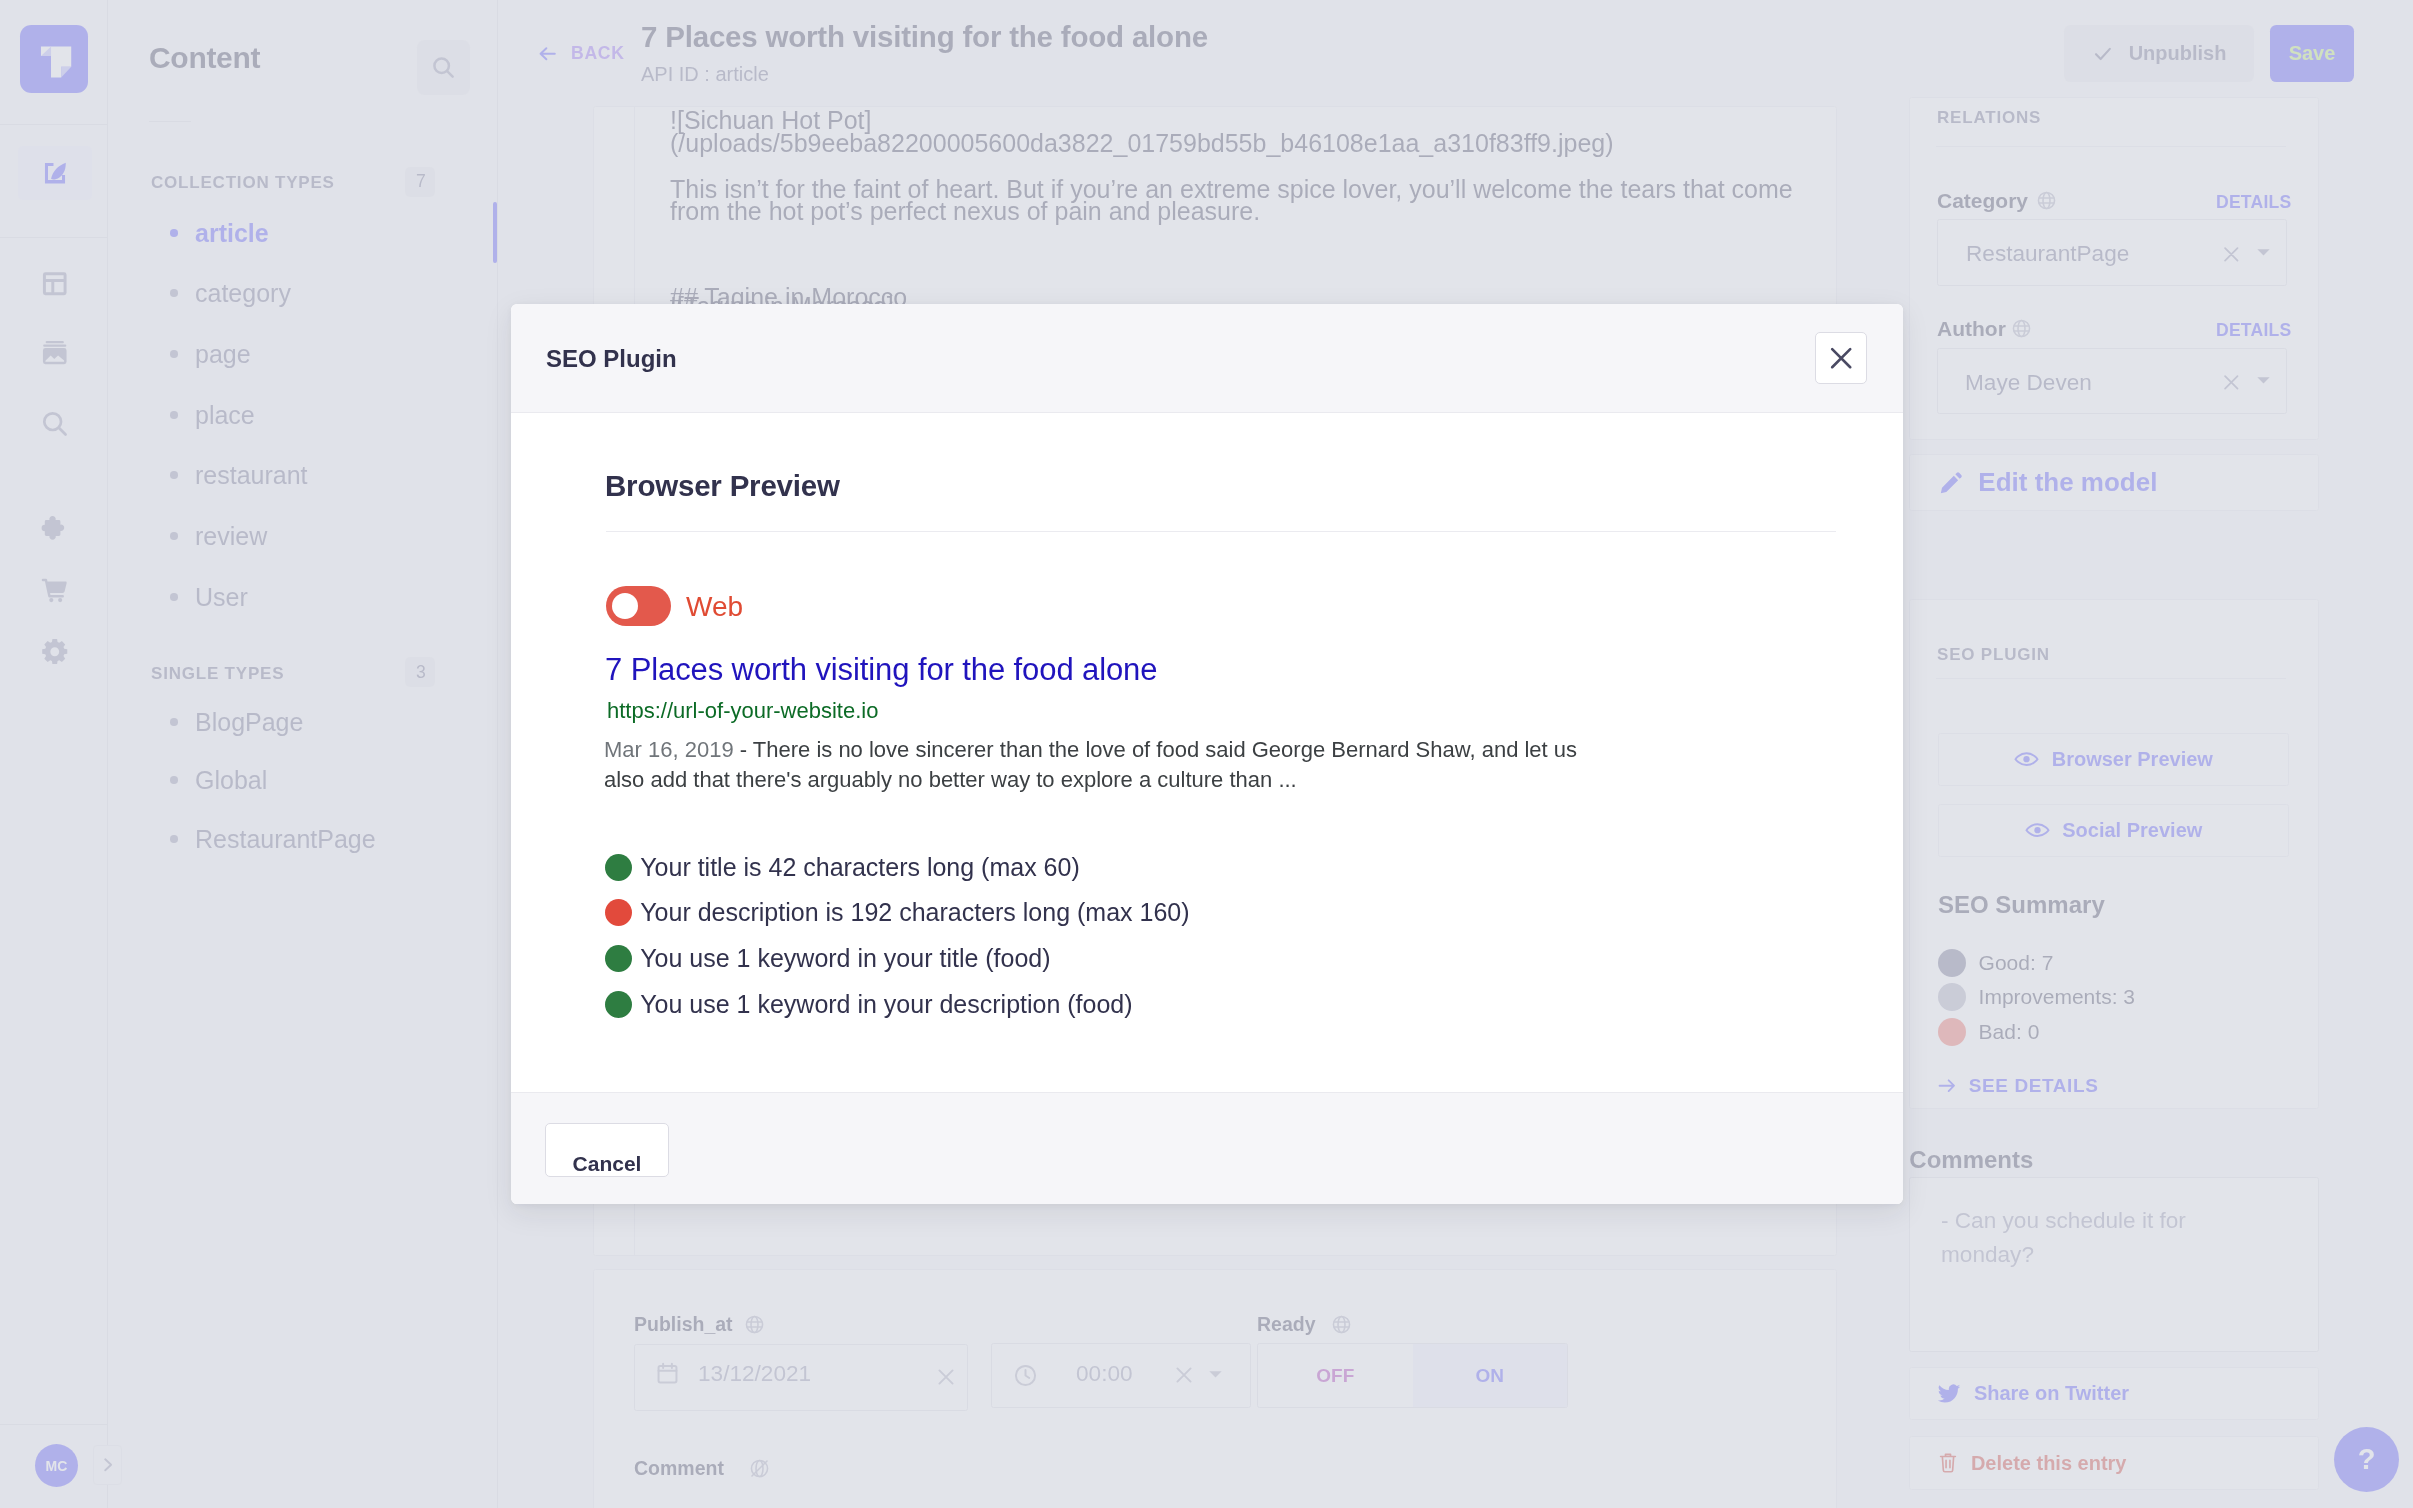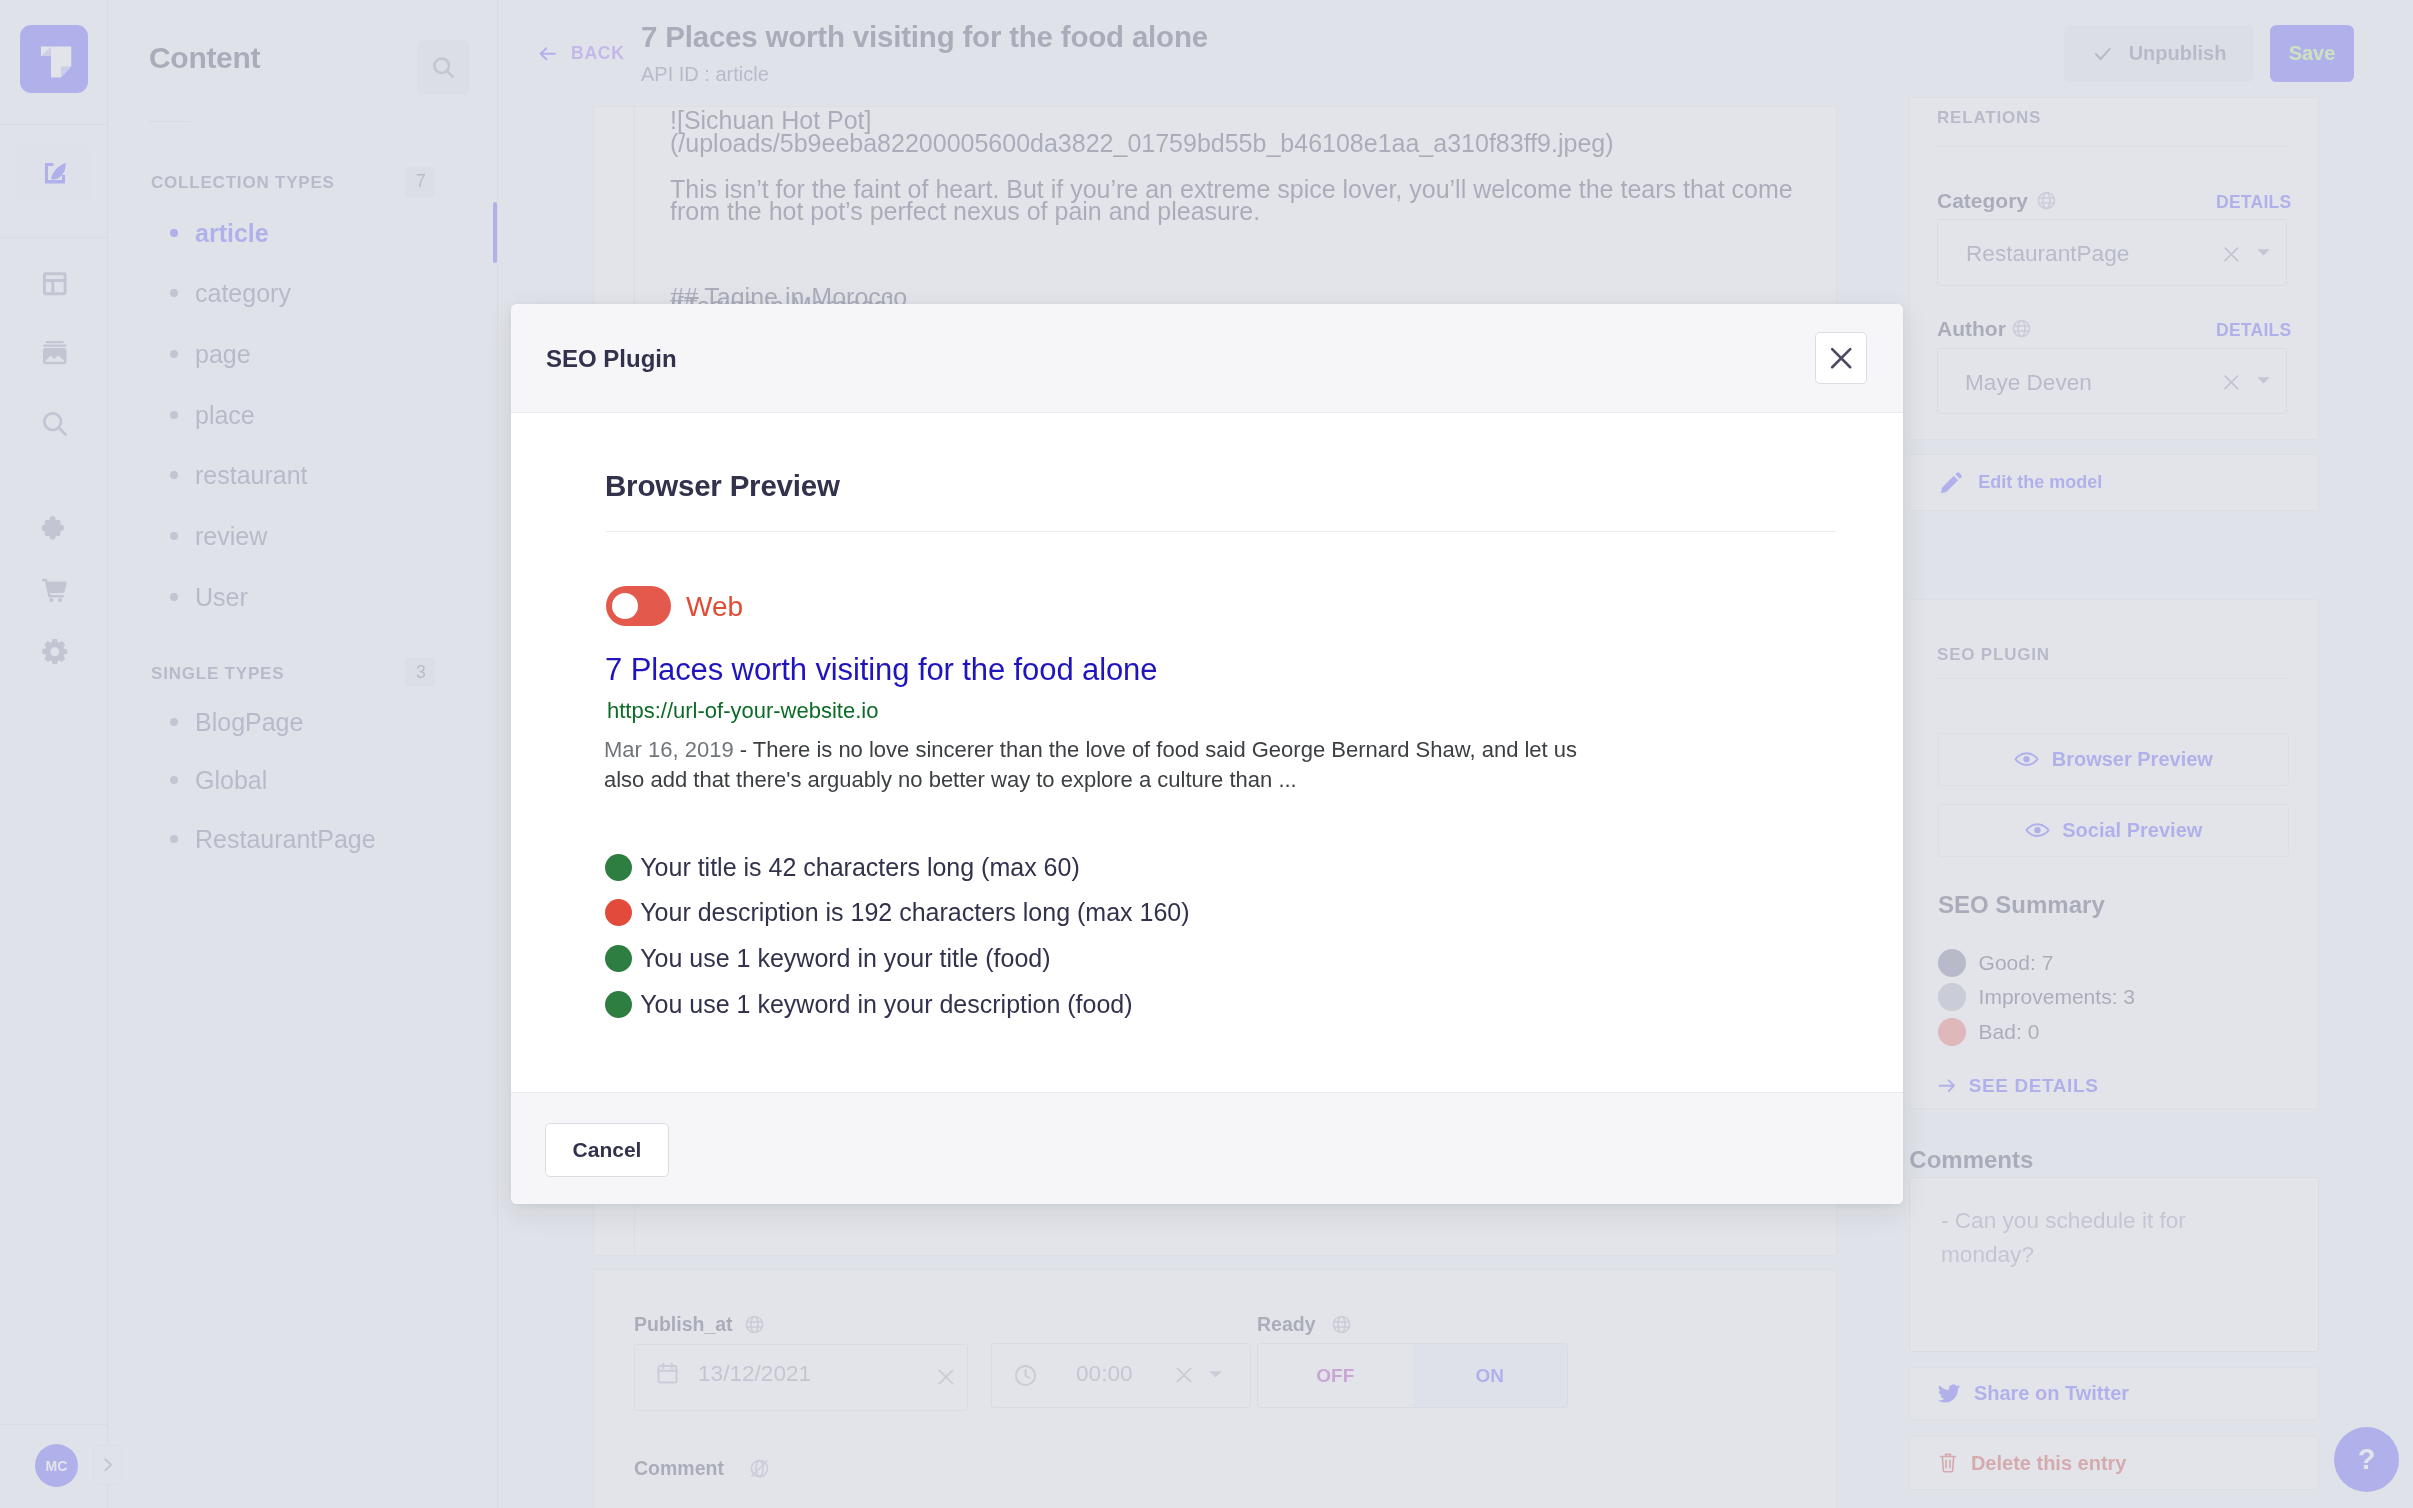--- a/index.html
+++ b/index.html
@@ -73,21 +73,21 @@
   .rhr{position:absolute;height:0.6px;background:#eaeaef;}
   .rfield{position:absolute;font-size:21px;font-weight:700;color:#32324d;}
   .globe{position:absolute;line-height:0;}
   .fico{position:absolute;line-height:0;}
   .sel-x{position:absolute;line-height:0;}
   .sel-c{position:absolute;line-height:0;}
   .rdetails{position:absolute;font-size:17.6px;font-weight:700;letter-spacing:0.2px;color:#4945ff;}
   .rselect{position:absolute;border:0.6px solid #dcdce4;border-radius:2.5px;background:#fff;box-sizing:border-box;}
   .rsel-val{position:absolute;font-size:22.6px;color:#666687;}
   .rbtn{position:absolute;border:0.6px solid #eaeaef;border-radius:2.5px;background:#fff;box-sizing:border-box;
-      display:flex;align-items:center;padding-left:28px;gap:14px;font-size:18px;font-weight:700;color:#4945ff;}
+      display:flex;align-items:center;padding-left:28px;gap:14px;font-size:26px;font-weight:700;color:#4945ff;}
   .rbtn2{position:absolute;border:0.6px solid #eaeaef;border-radius:2.5px;background:#fff;box-sizing:border-box;
       display:flex;align-items:center;justify-content:center;gap:12.6px;font-size:20px;font-weight:700;color:#4945ff;}
   .rbtn2 .del{color:#d02b20;}
   .rsum{position:absolute;font-size:24px;font-weight:700;color:#32324d;}
   .rsum-li{position:absolute;font-size:21px;color:#32324d;display:flex;align-items:center;gap:12.6px;}
   .dot{width:28px;height:28px;border-radius:50%;display:inline-block;}
   .rsee{position:absolute;font-size:19px;font-weight:700;letter-spacing:0.6px;color:#4945ff;display:flex;align-items:center;gap:11.3px;}
   .rcom{position:absolute;font-size:24px;font-weight:700;color:#32324d;}
   .rtext{position:absolute;border:0.6px solid #dcdce4;border-radius:2.5px;background:#fff;box-sizing:border-box;}
   .rtext-v{position:absolute;font-size:22.6px;color:#8e8ea9;line-height:1.5;}
@@ -110,21 +110,21 @@
   .toggle-lbl{position:absolute;left:175px;top:180px;font-size:28px;color:#e04b33;line-height:1;}
   .g-title{position:absolute;left:94px;top:241px;font-size:31px;color:#2014bd;letter-spacing:-0.1px;line-height:1;}
   .g-url{position:absolute;left:96px;top:287px;font-size:22px;color:#0c6b26;line-height:1;}
   .g-desc{position:absolute;left:93px;top:322px;width:987px;font-size:22px;color:#3c4043;line-height:30px;}
   .g-date{color:#70757a;}
   .chk{position:absolute;left:94px;font-size:25px;color:#32324d;display:flex;align-items:center;gap:8.2px;line-height:1;}
   .chk-dot{width:27px;height:27px;border-radius:50%;flex:0 0 27px;}
   .m-foot{position:absolute;left:0;top:788px;width:1392px;height:113px;background:#f6f6f9;
     border-top:0.6px solid #eaeaef;box-sizing:border-box;}
   .btn-cancel{position:absolute;left:34px;top:29.5px;width:124px;height:54px;border:0.6px solid #dcdce4;border-radius:5px;
-    background:#fff;display:flex;align-items:center;justify-content:center;font-size:21px;font-weight:700;color:#32324d;box-sizing:border-box;}
+    background:#fff;display:flex;align-items:flex-end;justify-content:center;font-size:21px;font-weight:700;color:#32324d;box-sizing:border-box;}
 </style>
 </head>
 <body>
 
 <div class="app">
   <div class="bg">
 
     <div class="rail">
       <div class="logo">
         <svg width="38" height="38" viewBox="0 0 32 32">

